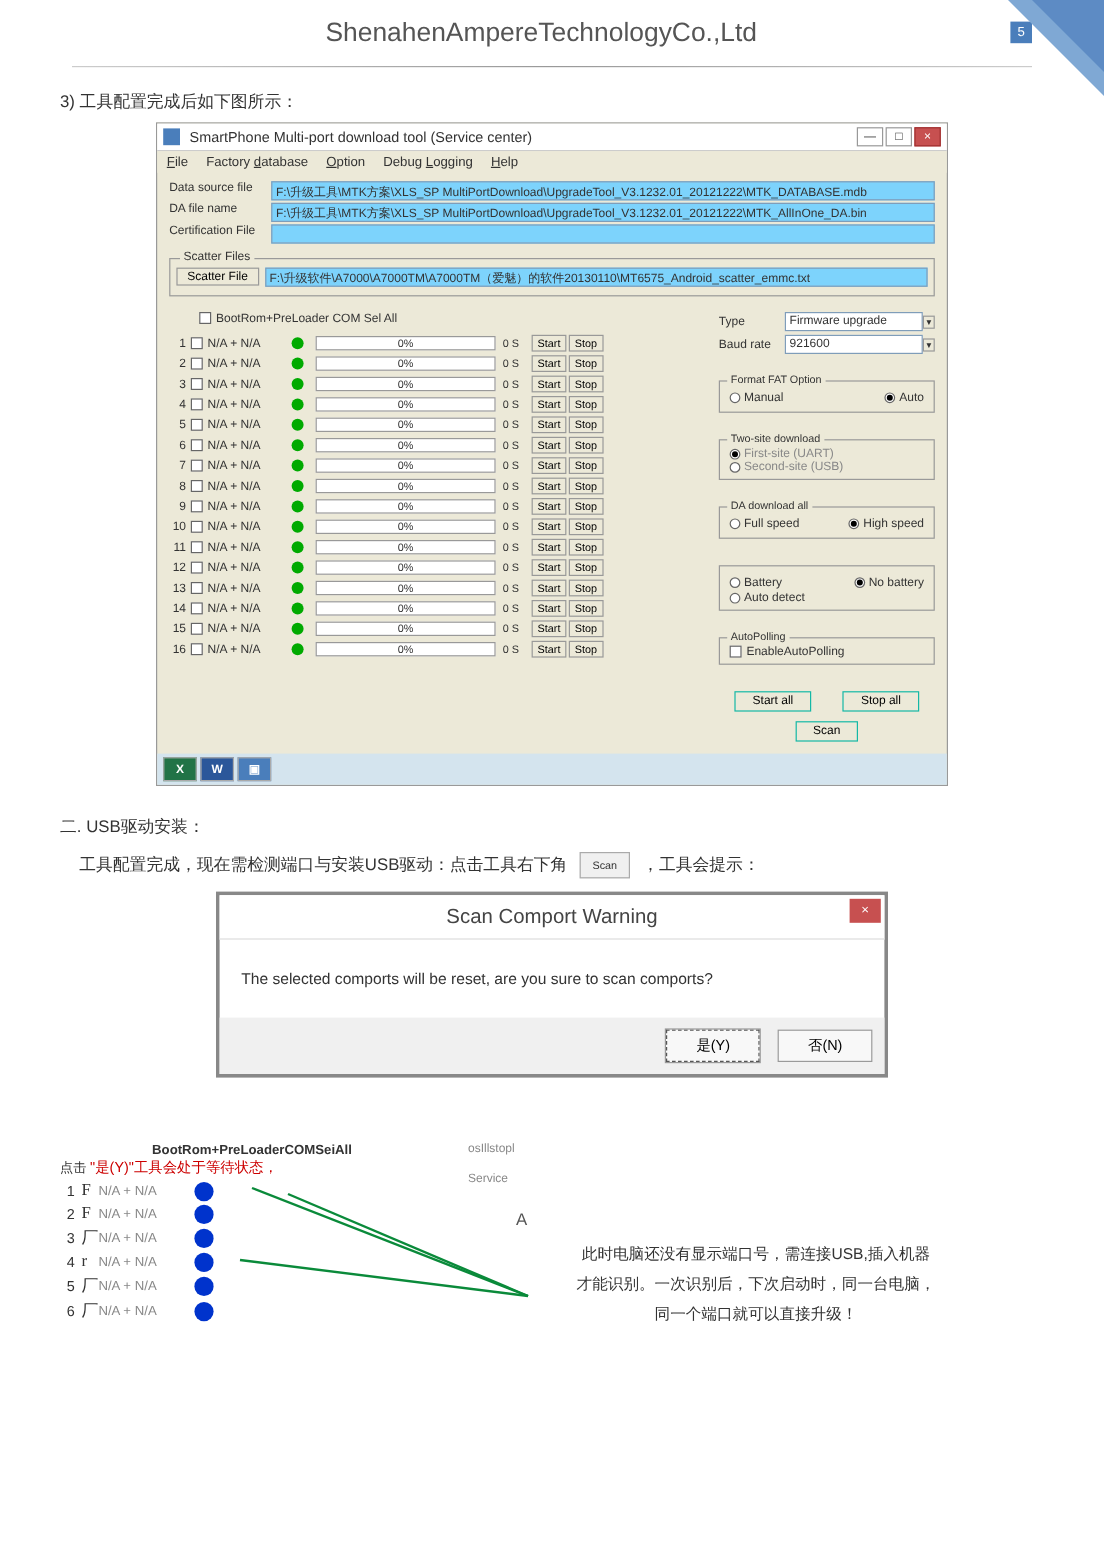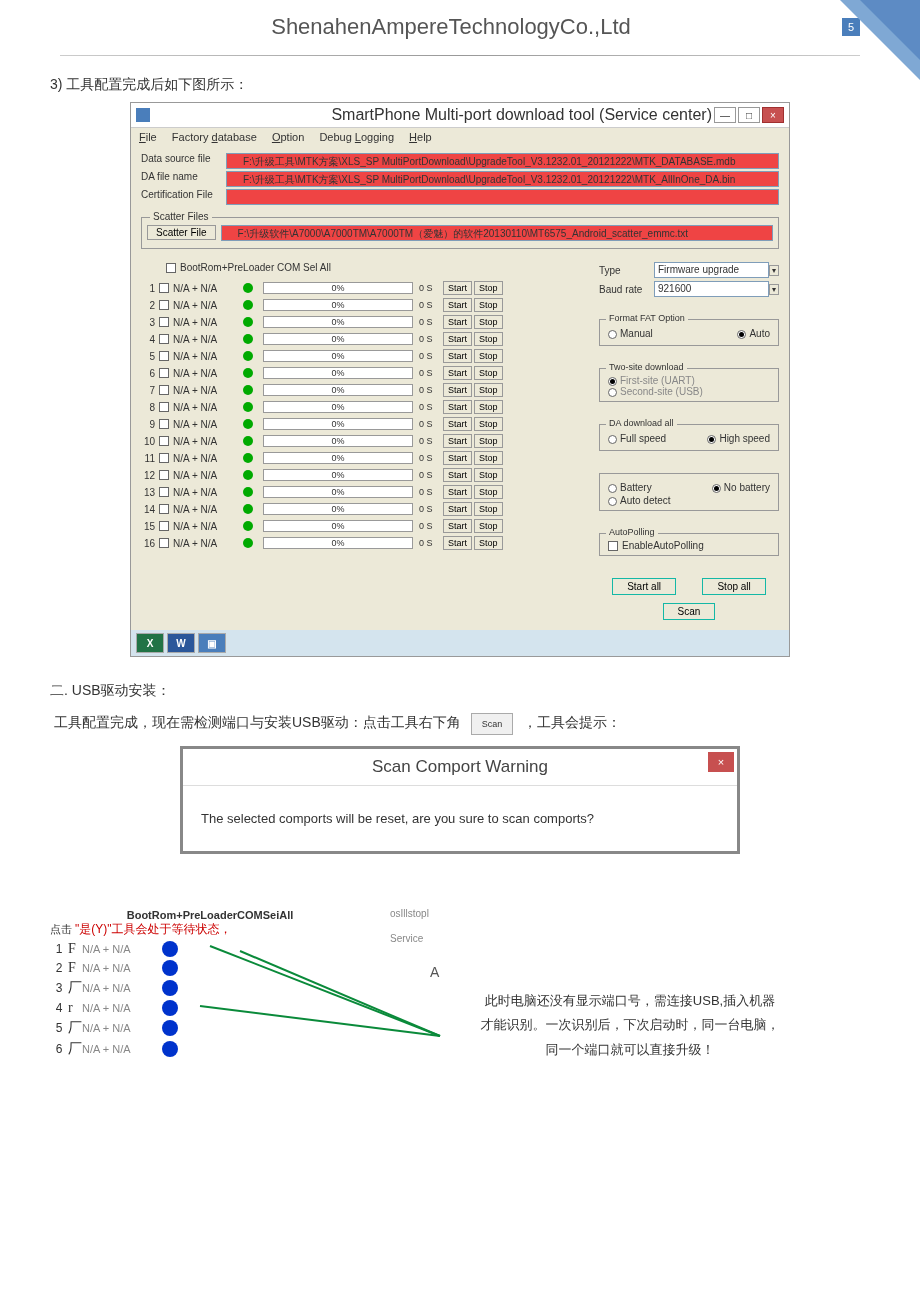--- a/index.html
+++ b/index.html
@@ -8,30 +8,30 @@
 .hdr-title{flex:1;text-align:center;font-size:22px;color:#555}
 .pgnum{background:#4a7ebb;color:#fff;width:18px;height:18px;font-size:11px;display:flex;align-items:center;justify-content:center}
 .divider{height:1px;background:linear-gradient(to right,#ccc,#999,#ccc);margin:5px 60px 20px}
 .corner{position:absolute;right:0;top:0;width:0;height:0;border-left:80px solid transparent;border-top:80px solid #7fa8d4}
 .corner2{position:absolute;right:0;top:0;width:0;height:0;border-left:60px solid transparent;border-top:60px solid #5d8bc4}
 .body{padding:0 50px 40px}
 .step{margin:15px 0 8px;font-size:14px}
 .window{border:1px solid #999;background:#ece9d8;margin:5px 80px 20px;font-size:11px;font-family:Tahoma,sans-serif}
 .titlebar{background:#fff;display:flex;align-items:center;padding:3px 5px;border-bottom:1px solid #ccc}
 .titlebar .ico{width:14px;height:14px;background:#4a7ebb;margin-right:8px}
-.titlebar .ttl{flex:1;text-align:right;font-size:16px}
+.titlebar .ttl{flex:1;text-align:left;font-size:12px}
 .wbtn{width:22px;height:16px;border:1px solid #999;margin-left:2px;display:flex;align-items:center;justify-content:center;font-size:10px}
 .wbtn.close{background:#c75050;color:#fff;border-color:#a03030}
 .menubar{padding:3px 8px;font-size:11px;background:#ece9d8}
 .menubar span{margin-right:12px}
 .menubar u{text-decoration:underline}
 .form-area{padding:5px 10px}
 .frow{display:flex;align-items:flex-start;margin:2px 0}
 .flabel{width:85px;font-size:10px}
-.finput{flex:1;background:#ef4444;border:1px solid #7f9db9;height:16px;padding:1px 16px;font-size:10px;color:#333;overflow:hidden;white-space:nowrap}
+.finput{flex:1;background:#7dd3fc;border:1px solid #7f9db9;height:16px;padding:1px 3px;font-size:10px;color:#333;overflow:hidden;white-space:nowrap}
 .fieldset{border:1px solid #999;margin:5px 10px;padding:5px;position:relative}
 .fieldset .legend{position:absolute;top:-7px;left:8px;background:#ece9d8;padding:0 3px;font-size:10px}
 .scatter-btn{border:1px solid #999;background:#ece9d8;padding:1px 8px;font-size:10px;margin-right:5px}
 .main-split{display:flex;padding:5px 10px 10px}
 .ports{flex:1}
 .ports-hdr{padding:3px 0 6px 25px;font-size:10px}
 .chk{width:10px;height:10px;border:1px solid #666;display:inline-block;vertical-align:middle;margin-right:4px;background:#fff}
 .prow{display:flex;align-items:center;margin:1px 0;font-size:10px;height:16px}
 .pnum{width:18px;text-align:right;padding-right:4px}
 .pna{width:60px}
@@ -49,21 +49,21 @@
 .radio.on::after{content:"";position:absolute;width:5px;height:5px;background:#000;border-radius:50%;top:1px;left:1px}
 .rline{display:flex;justify-content:space-between;margin:2px 0}
 .sbuttons{display:flex;justify-content:space-around;margin-top:8px}
 .sbtn{border:1px solid #14b8a6;background:#ece9d8;font-size:10px;padding:2px 14px}
 .taskbar{background:#d4e4ee;padding:3px 5px;display:flex}
 .tbico{width:28px;height:20px;border:1px solid #aaa;margin-right:3px;display:flex;align-items:center;justify-content:center;font-size:10px;font-weight:bold}
 .ico-x{background:#217346;color:#fff}
 .ico-w{background:#2b579a;color:#fff}
 .ico-a{background:#4a7ebb;color:#fff}
 .section{margin:25px 0 10px;font-size:14px}
-.para{margin:10px 4px;font-size:14px;line-height:1.8}
+.para{margin:10px 16px;font-size:14px;line-height:1.8}
 .scan-inline{display:inline-block;vertical-align:middle;border:1px solid #aaa;padding:2px 10px;font-size:9px;margin:0 6px;background:#f0f0f0}
 .dialog{border:3px solid #888;margin:5px 130px 15px;background:#fff;font-family:"Segoe UI",sans-serif}
 .dlg-title{background:#fff;padding:8px;text-align:center;font-size:17px;color:#444;border-bottom:1px solid #ddd;position:relative}
 .dlg-close{position:absolute;right:3px;top:3px;width:26px;height:20px;background:#c75050;color:#fff;display:flex;align-items:center;justify-content:center;font-size:11px}
 .dlg-body{padding:25px 18px;font-size:13px;color:#333}
 .dlg-foot{background:#f0f0f0;padding:10px;display:flex;justify-content:flex-end;gap:15px}
 .dlg-btn{border:1px solid #999;background:#f8f8f8;padding:4px 24px;font-size:12px}
 .dlg-btn.primary{border:1px dashed #555;outline:1px solid #999}
 .bottom{display:flex;margin:0 50px;position:relative}
 .bleft{width:320px;font-size:11px}
@@ -358,20 +358,24 @@
  <span class="scan-inline">Scan</span>
  <span>，工具会提示：</span>
 </div>
 
 <div class="dialog">
  <div class="dlg-title">
   <span>Scan Comport Warning</span>
   <div class="dlg-close">×</div>
  </div>
  <div class="dlg-body">The selected comports will be reset, are you sure to scan comports?</div>
+ <div class="dlg-foot">
+  <button class="dlg-btn primary">是(Y)</button>
+  <button class="dlg-btn">否(N)</button>
+ </div>
 </div>
 
 </div>
 
 <div class="bottom">
  <div class="bleft">
   <div class="bhdr">BootRom+PreLoaderCOMSeiAll</div>
   <div><span>点击</span> <span class="btxt">"是(Y)"工具会处于等待状态，</span></div>
   <div id="bottom-rows" style="position:relative">
    <svg class="lines">

